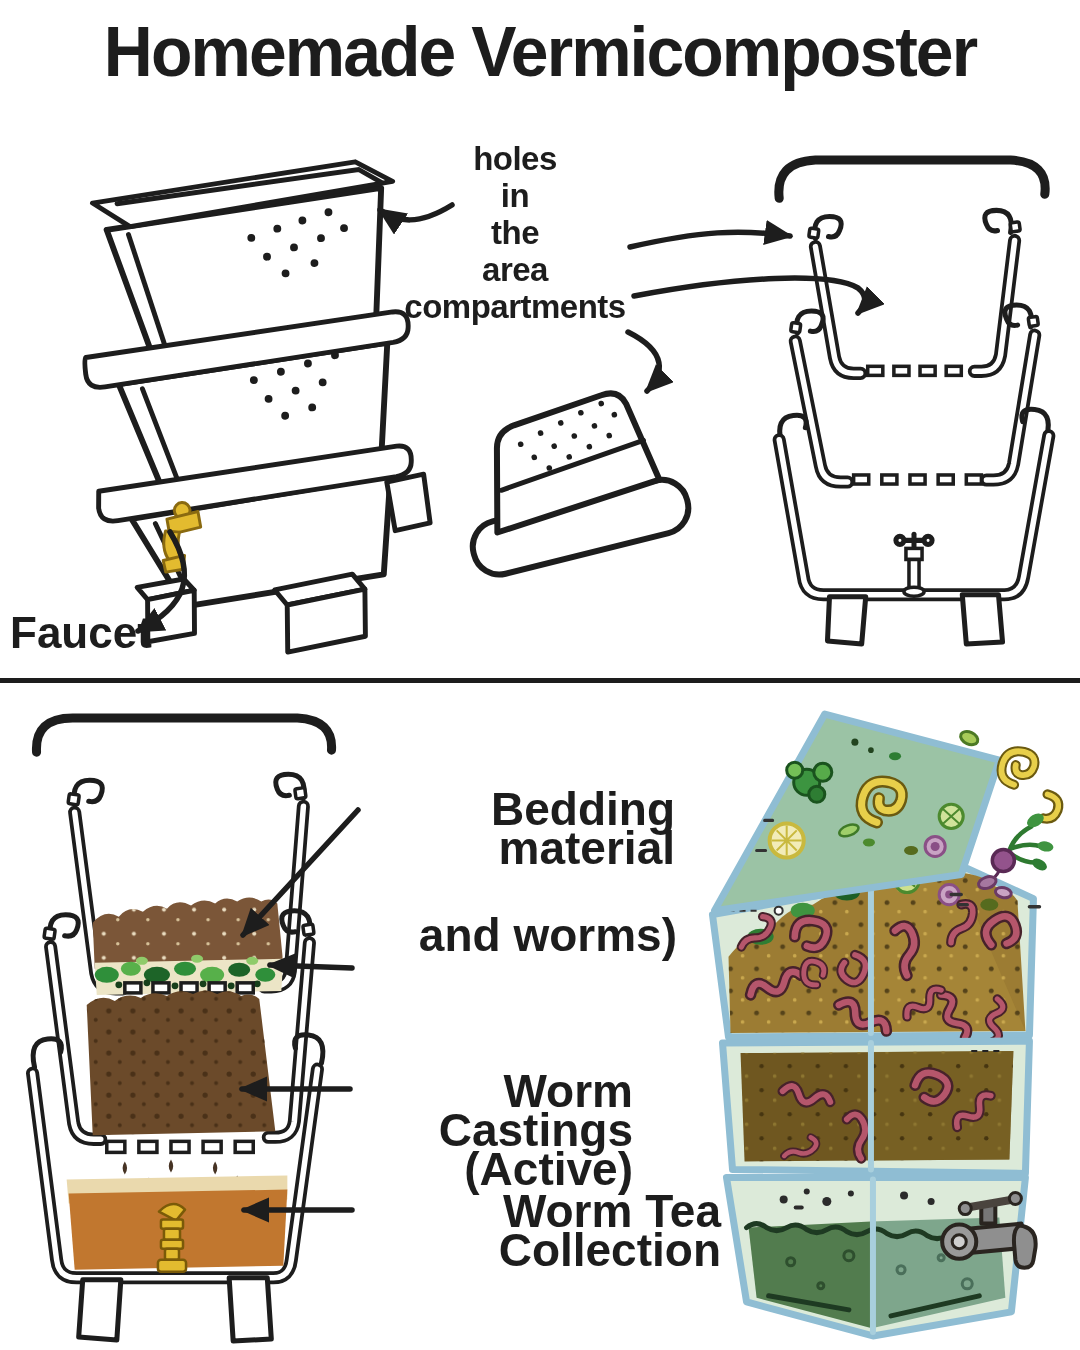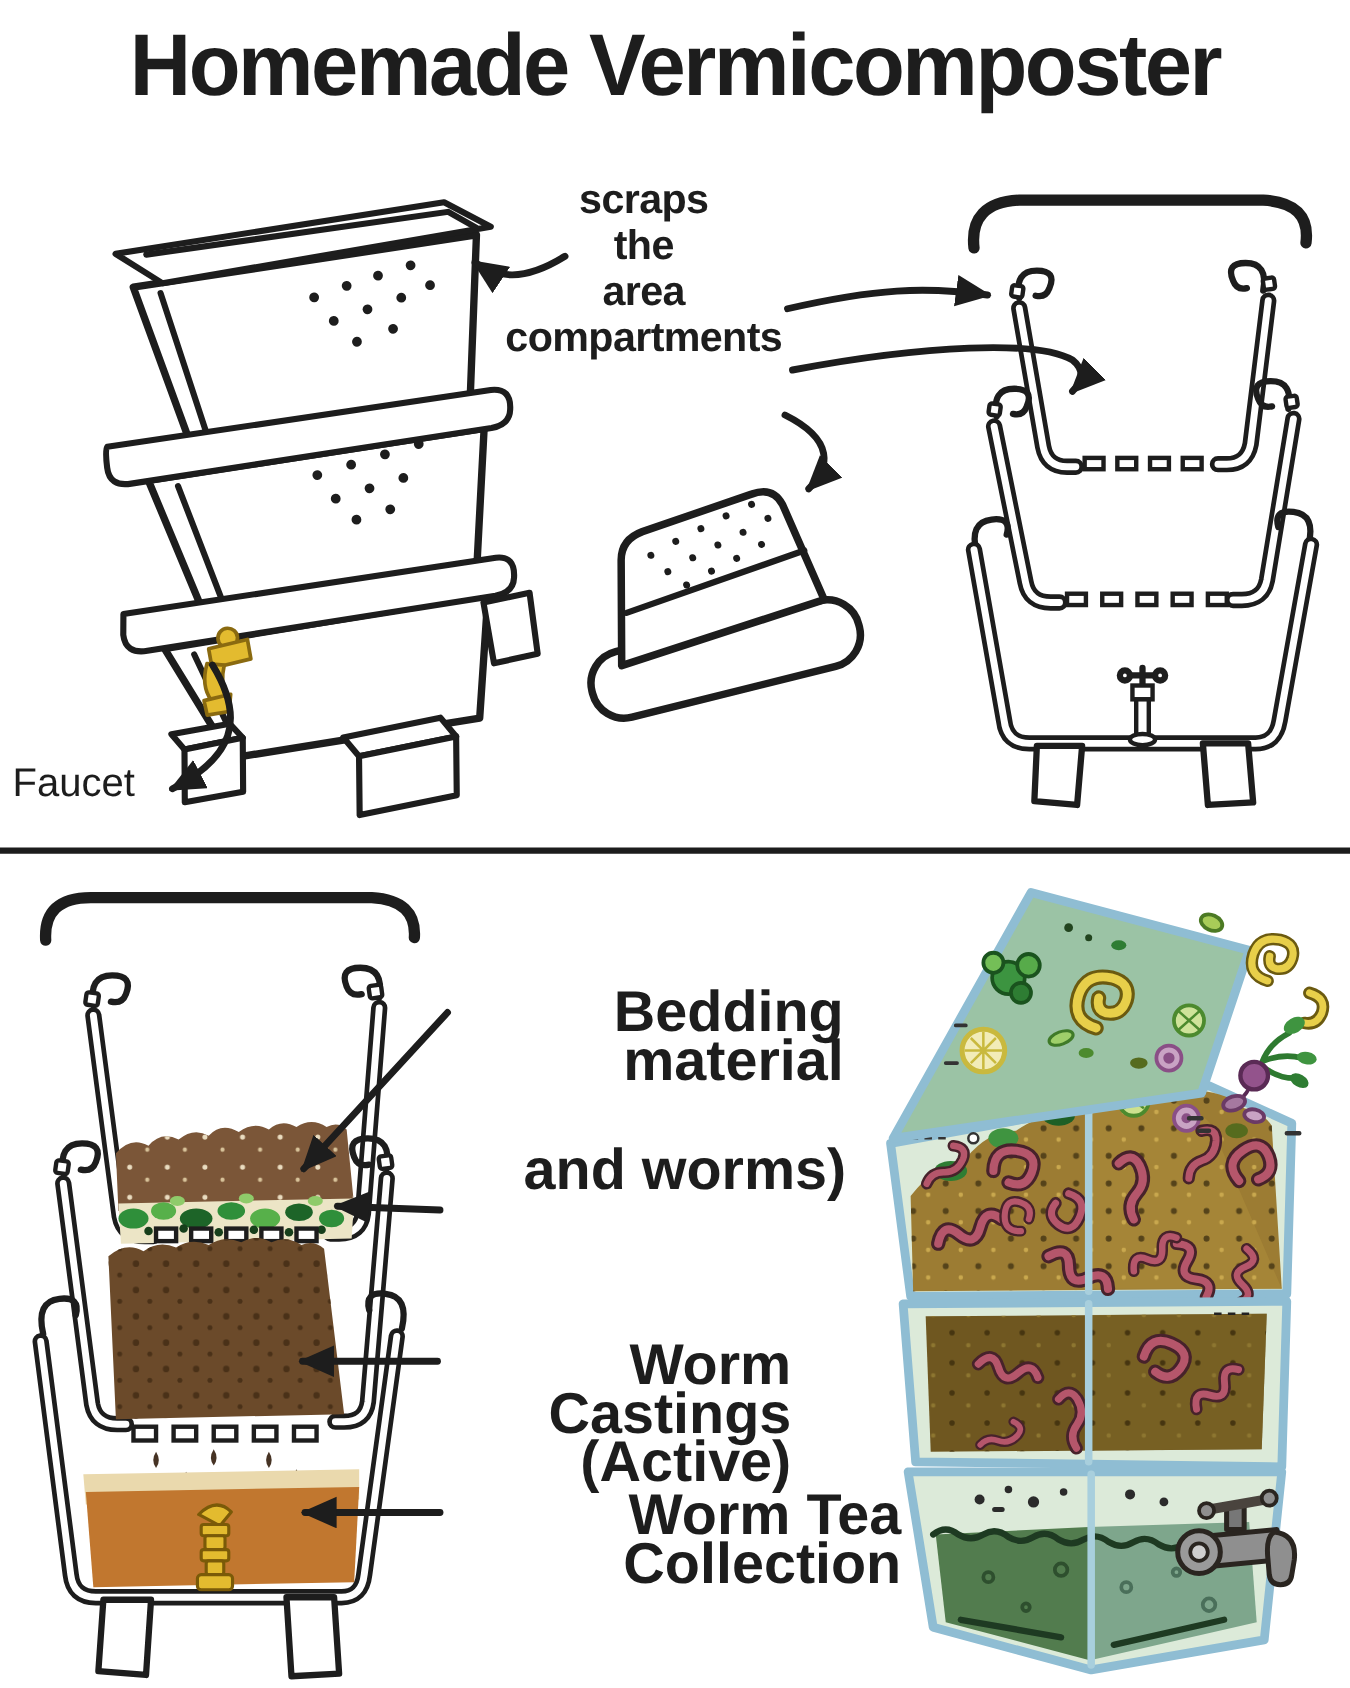--- a/index.html
+++ b/index.html
@@ -3,21 +3,21 @@
 <meta charset="utf-8">
 <style>
   html,body{margin:0;padding:0;}
   body{width:1080px;height:1350px;position:relative;background:#ffffff;overflow:hidden;
        font-family:"Liberation Sans","DejaVu Sans",sans-serif;color:#1d1d1d;}
   .abs{position:absolute;}
   .title{left:0;top:12px;width:1080px;text-align:center;font-size:70px;font-weight:bold;
          letter-spacing:-2px;transform:scaleX(0.97);}
   .note{font-weight:bold;text-align:center;}
   .holes-note{left:395px;top:140px;width:240px;font-size:33px;line-height:37px;letter-spacing:-0.5px;}
-  .faucet-label{left:10px;top:608px;font-size:32px;font-weight:normal;}
+  .faucet-label{left:10px;top:608px;font-size:44px;font-weight:bold;}
   .blabel{font-size:46px;font-weight:bold;line-height:39px;text-align:right;}
   .bedding-label{left:355px;top:790px;width:320px;}
   .active-label{left:357px;top:916px;width:320px;}
   .castings-label{left:313px;top:1056px;width:320px;margin-top:16px;}
   .tea-label{left:341px;top:1192px;width:380px;}
   .divider{left:0;top:678px;width:1080px;height:5px;background:#1d1d1d;}
   svg{position:absolute;overflow:visible;}
   .ink6{stroke:#1d1d1d;stroke-width:6;fill:#ffffff;stroke-linejoin:round;}
   .ink5{stroke:#1d1d1d;stroke-width:5;fill:#ffffff;stroke-linejoin:round;}
   .inkl{stroke:#1d1d1d;stroke-width:5;fill:none;stroke-linecap:round;}
@@ -32,21 +32,22 @@
   .wi{stroke-width:6.5;fill:none;stroke-linecap:round;}
   .pline{stroke:#8fbdd3;stroke-width:7;stroke-linejoin:round;}
   .cline{stroke:#a8cfdd;stroke-width:6;stroke-linecap:round;}
 </style>
 </head>
 <body>
 
 <div class="abs title">Homemade Vermicomposter</div>
 
 <div class="abs note holes-note">
-  <div>scraps</div>
+  <div>holes</div>
+  <div>in</div>
   <div>the</div>
   <div>area</div>
   <div>compartments</div>
 </div>
 
 <div class="abs faucet-label">Faucet</div>
 
 <div class="abs divider"></div>
 
 <div class="abs blabel bedding-label">

